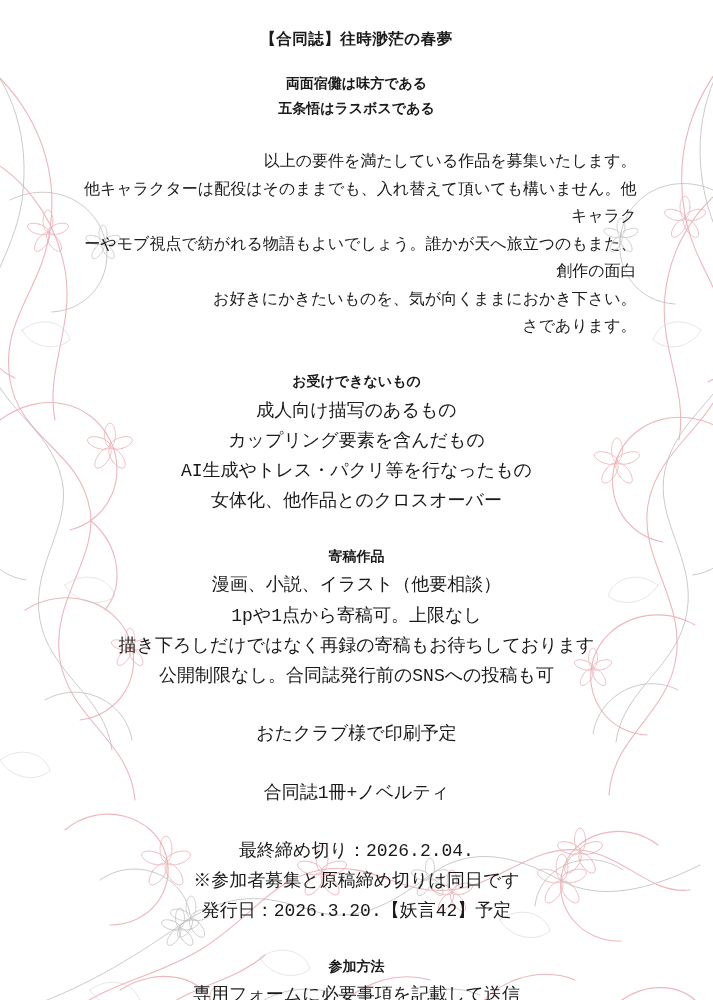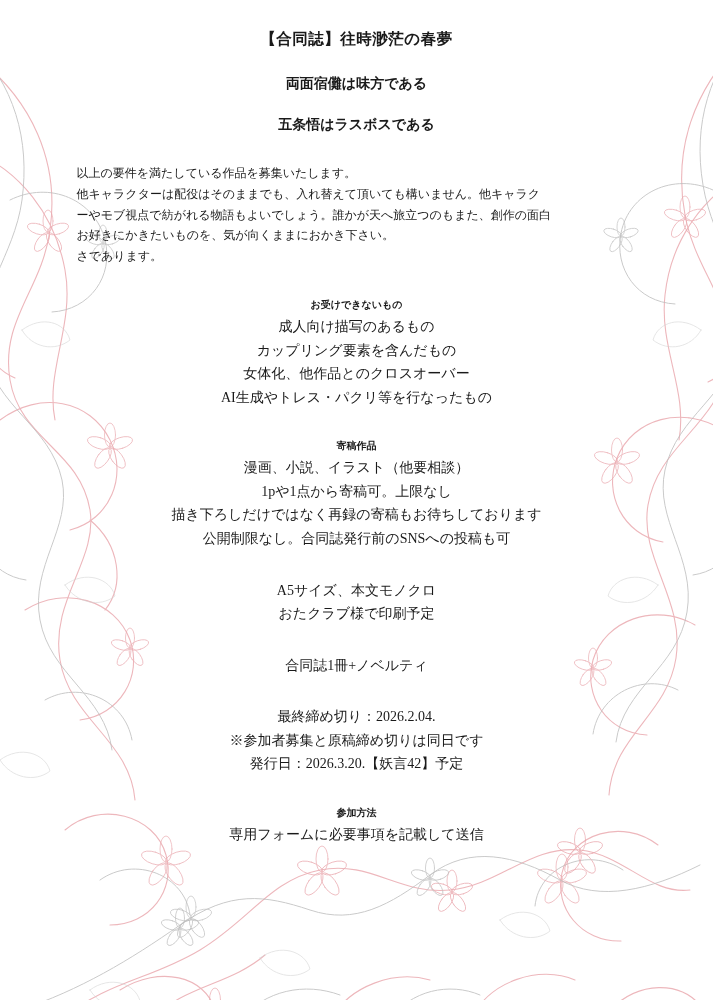--- a/index.html
+++ b/index.html
@@ -64,44 +64,45 @@
     margin: 0 0 22px 0;
     line-height: 1.5;
   }
   .lead {
     font-size: 14px;
     font-weight: bold;
     line-height: 1.75;
     margin: 0 0 26px 0;
   }
   .lead div {
-    margin: 16px;
+    margin: 0;
   }
   .para {
-    font-size: 12px;
+    font-size: 16px;
     line-height: 1.72;
     margin: 0 auto 30px auto;
     width: 560px;
-    text-align: left;
+    text-align: right;
   }
   .para .ln {
     display: block;
   }
   .block {
     margin: 0 0 28px 0;
   }
   .block-head {
-    font-size: 10px;
+    font-size: 14px;
     font-weight: bold;
     line-height: 1.7;
     margin: 0 0 2px 0;
   }
   .block-line {
-    font-size: 14px;
+    font-size: 18px;
     line-height: 1.68;
+    font-family: Liberation Mono, monospace;
   }
 </style>
 </head>
 <body>
 
 <div id="page">
 
   <svg class="deco" id="deco-left" viewBox="0 0 300 1000" xmlns="http://www.w3.org/2000/svg">
     <g fill="none" stroke-linecap="round">
       <g stroke="#e9a6ac" stroke-width="1.1" opacity="0.85">
@@ -323,34 +324,33 @@
       <span class="ln">他キャラクターは配役はそのままでも、入れ替えて頂いても構いません。他キャラク</span>
       <span class="ln">ーやモブ視点で紡がれる物語もよいでしょう。誰かが天へ旅立つのもまた、創作の面白</span>
       <span class="ln">お好きにかきたいものを、気が向くままにおかき下さい。</span>
       <span class="ln">さであります。</span>
     </div>
 
     <div class="block">
       <div class="block-head">お受けできないもの</div>
       <div class="block-line">成人向け描写のあるもの</div>
       <div class="block-line">カップリング要素を含んだもの</div>
+      <div class="block-line">AI生成やトレス・パクリ等を行なったもの</div>
       <div class="block-line">女体化、他作品とのクロスオーバー</div>
-      <div class="block-line">AI生成やトレス・パクリ等を行なったもの</div>
     </div>
 
     <div class="block">
       <div class="block-head">寄稿作品</div>
       <div class="block-line">漫画、小説、イラスト（他要相談）</div>
       <div class="block-line">1pや1点から寄稿可。上限なし</div>
       <div class="block-line">描き下ろしだけではなく再録の寄稿もお待ちしております</div>
       <div class="block-line">公開制限なし。合同誌発行前のSNSへの投稿も可</div>
     </div>
 
     <div class="block">
-      <div class="block-line">A5サイズ、本文モノクロ</div>
       <div class="block-line">おたクラブ様で印刷予定</div>
     </div>
 
     <div class="block">
       <div class="block-line">合同誌1冊+ノベルティ</div>
     </div>
 
     <div class="block">
       <div class="block-line">最終締め切り：2026.2.04.</div>
       <div class="block-line">※参加者募集と原稿締め切りは同日です</div>

